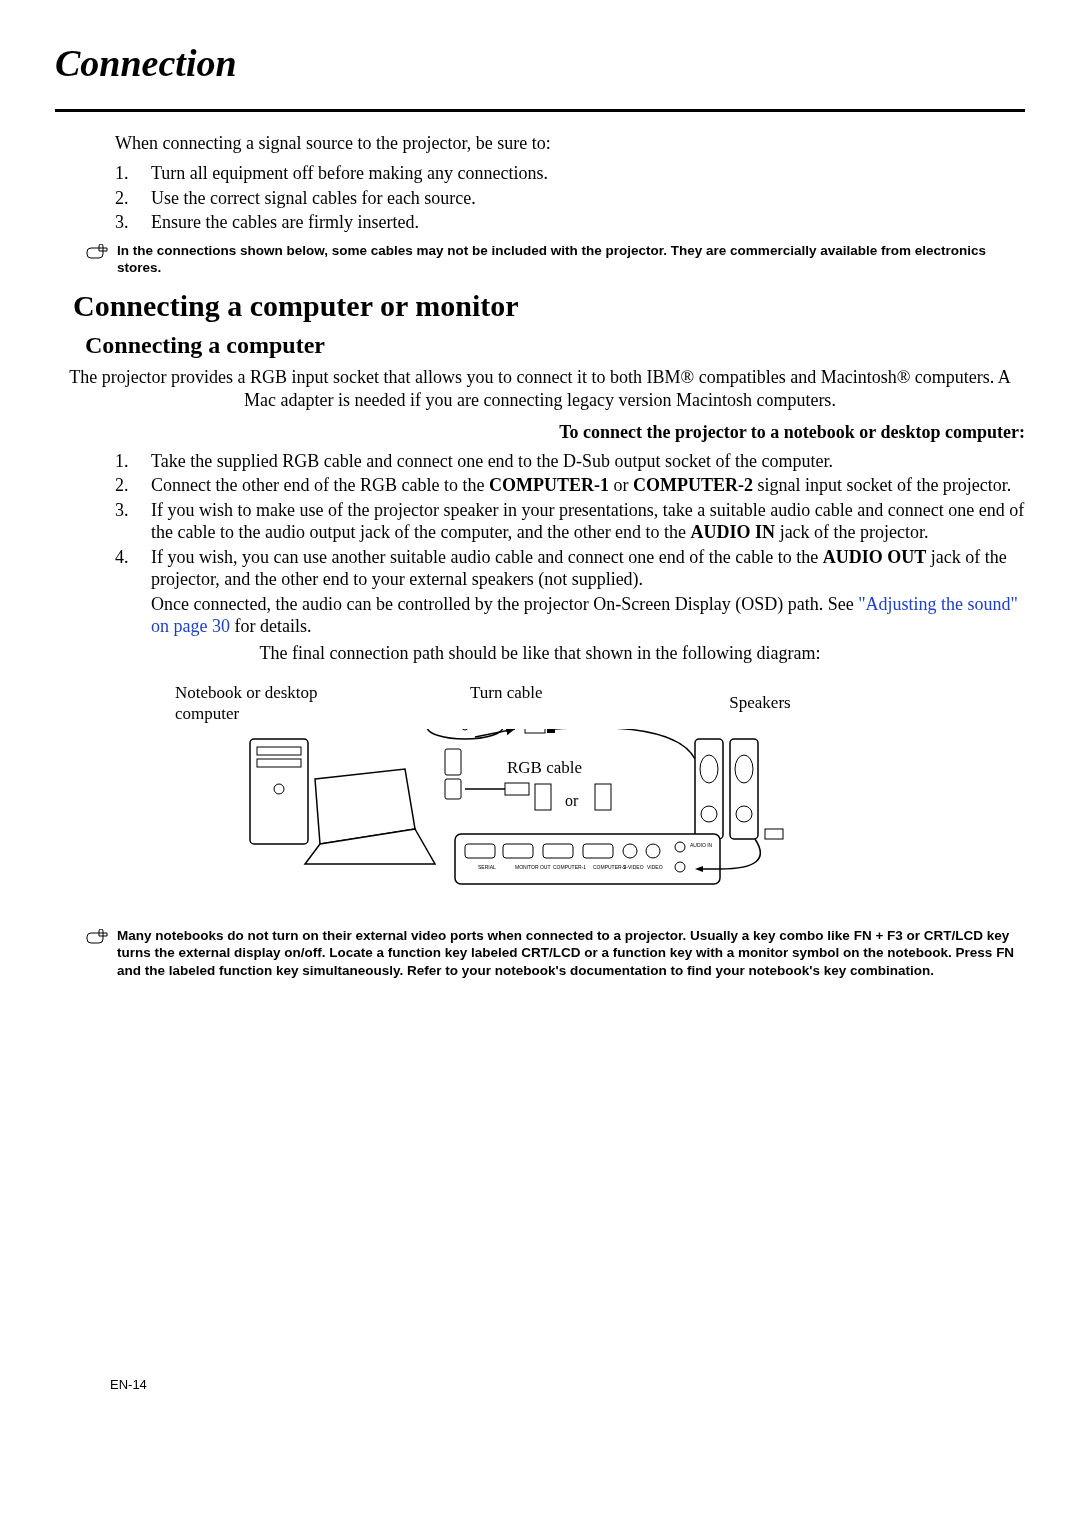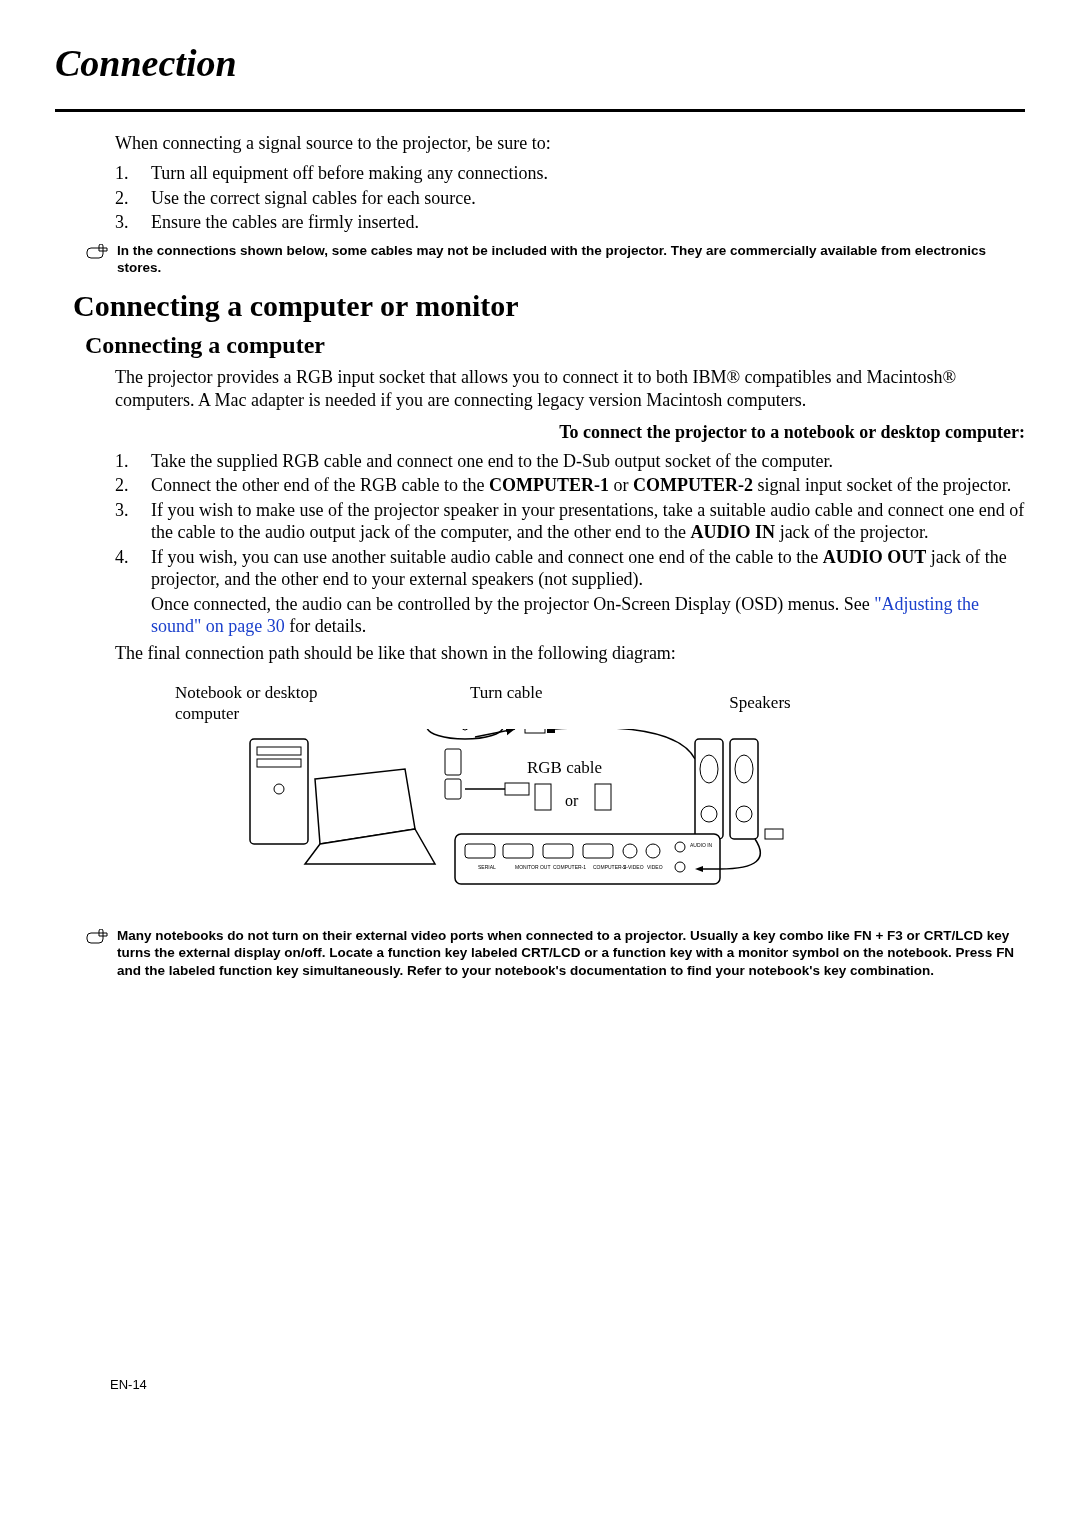--- a/index.html
+++ b/index.html
@@ -61,22 +61,22 @@
       font-weight: bold;
       margin: 0 0 6px 30px;
     }
     .h4 {
       font-size: 18px;
       font-weight: bold;
       margin: 10px 0 6px 60px;
       text-align: right;
     }
     .body-text {
-      margin-left: 60px;
       margin-bottom: 2px;
+      text-align: center;
     }
     ol.steps {
       list-style: none;
       margin-left: 60px;
     }
     ol.steps > li {
       display: flex;
       margin-bottom: 2px;
     }
     ol.steps .num { width: 36px; flex-shrink:0; }
@@ -162,21 +162,21 @@
     <span class="num">3.</span>
     <span class="content">
       <span>If you wish to make use of the projector speaker in your presentations, take a suitable audio cable and connect one end of the cable to the audio output jack of the computer, and the other end to the </span><span class="bold">AUDIO IN</span><span> jack of the projector.</span>
     </span>
   </li>
   <li>
     <span class="num">4.</span>
     <span class="content">
       <span>If you wish, you can use another suitable audio cable and connect one end of the cable to the </span><span class="bold">AUDIO OUT</span><span> jack of the projector, and the other end to your external speakers (not supplied).</span>
       <div style="margin-top:2px;">
-        <span>Once connected, the audio can be controlled by the projector On-Screen Display (OSD) menus. See </span><span class="link">"Adjusting the sound" on page 30</span><span> for details.</span>
+        <span>Once connected, the audio can be controlled by the projector On-Screen Display (OSD) path. See </span><span class="link">"Adjusting the sound" on page 30</span><span> for details.</span>
       </div>
     </span>
   </li>
 </ol>
 
 <p class="body-text" style="margin-top:4px;">The final connection path should be like that shown in the following diagram:</p>
 
 <div class="diagram-area">
   <div class="diag-row1">
     <div style="width:210px;">Notebook or desktop computer</div>
@@ -240,21 +240,21 @@
 
       <path d="M580 110 Q600 140 545 140 L525 140" stroke="#000" fill="none" stroke-width="1.5"></path>
       <path d="M528 137 L520 140 L528 143" fill="#000"></path>
       <rect x="590" y="100" width="18" height="10" fill="#fff" stroke="#000"></rect>
       <defs>
         <marker id="arr" markerWidth="8" markerHeight="8" refX="6" refY="3" orient="auto">
           <path d="M0 0 L6 3 L0 6 Z" fill="#000"></path>
         </marker>
       </defs>
     </svg>
-    <div style="position:absolute; left:352px; top:28px; font-size:17px;">RGB cable</div>
+    <div style="position:absolute; left:332px; top:28px; font-size:17px;">RGB cable</div>
     <div style="position:absolute; left:390px; top:62px; font-size:16px;">or</div>
   </div>
 </div>
 
 <div class="note-row" style="margin-left:30px;">
   <span class="note-icon">
     <svg viewBox="0 0 24 16" width="24" height="16">
         <path d="M2 8 Q2 4 6 4 L14 4 L14 2 Q14 0 16 0 Q18 0 18 2 L18 10 Q18 14 14 14 L6 14 Q2 14 2 10 Z M14 4 L22 4 L22 7 L14 7 Z" fill="none" stroke="#000" stroke-width="1"></path>
       </svg>
   </span>

